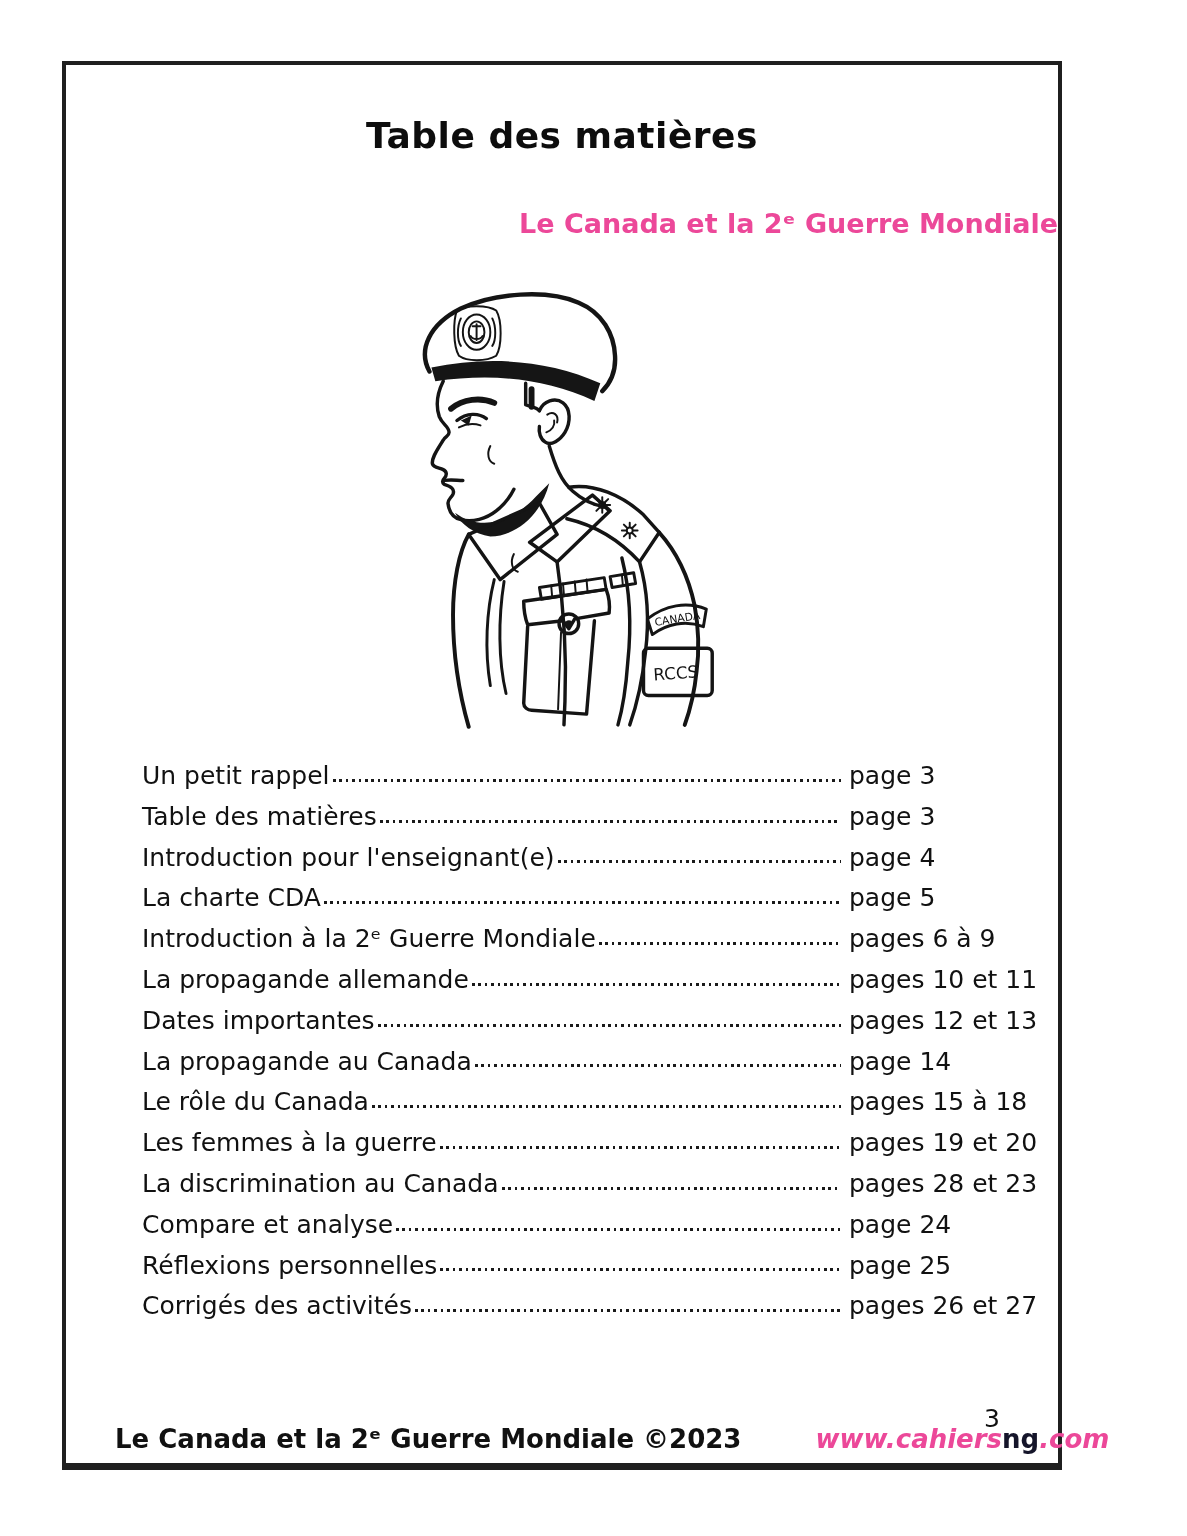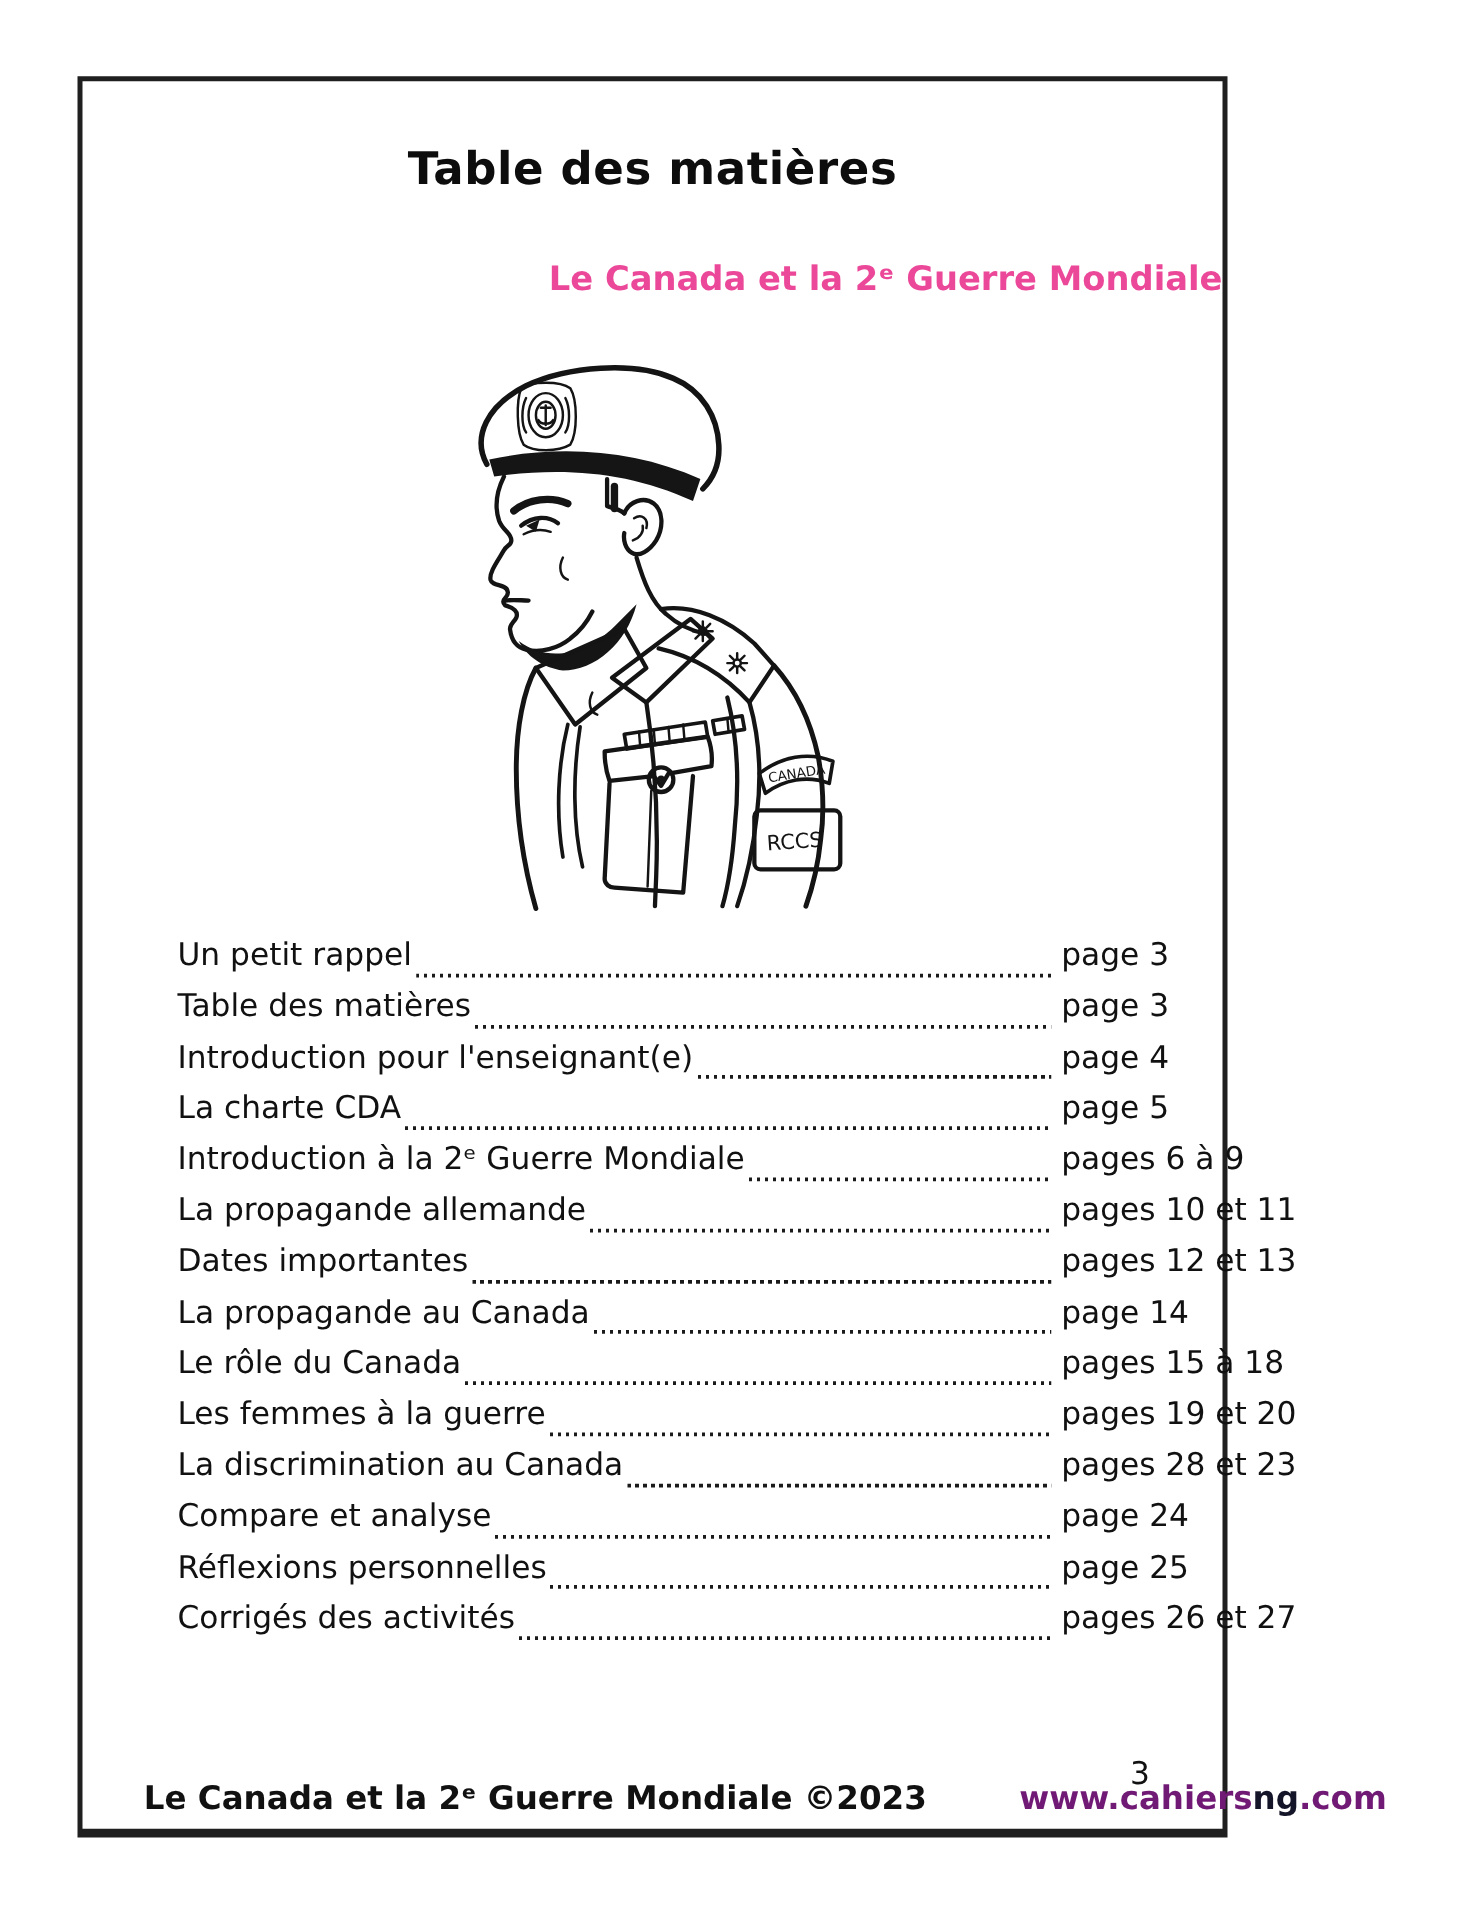--- a/index.html
+++ b/index.html
@@ -7,21 +7,21 @@
     width: 1187px; height: 1536px;
     background: #ffffff;
     font-family: "DejaVu Sans", sans-serif;
     color: #111;
     position: relative;
     overflow: hidden;
   }
   .sheet {
     position: absolute;
     left: 62px; top: 61px;
-    width: 920px; height: 1409px;
+    width: 1000px; height: 1409px;
     box-sizing: border-box;
     border: 4px solid #1f1f1f;
     border-bottom-width: 7px;
     background: #ffffff;
   }
   .title {
     position: absolute; top: 50px; left: 0; right: 0;
     text-align: center;
     font-size: 36px; font-weight: bold;
     letter-spacing: 0.5px;
@@ -41,37 +41,37 @@
   .toc {
     position: absolute; top: 684px; left: 76px;
     width: 912px;
   }
   .toc-row {
     display: flex; align-items: baseline;
     height: 40.8px;
     font-size: 25px;
     white-space: nowrap;
   }
-  .toc-label { flex: 0 0 auto; }
+  .toc-label { flex: 0 0 auto; margin-top: 12px; }
   .toc-dots {
     flex: 1 1 auto;
     align-self: flex-end;
     height: 3px;
     margin: 0 8px 8px 3px;
     background: repeating-linear-gradient(to right, #1a1a1a 0 2.6px, transparent 2.6px 6.4px);
   }
   .toc-page { flex: 0 0 205px; }
   .footer {
     position: absolute; left: 49px; bottom: 9px;
     display: flex; align-items: baseline;
     font-size: 26px; font-weight: bold;
     white-space: nowrap;
   }
   .footer-link { margin-left: 74px; }
-  .footer-link .blue { color: #701a75; }
+  .footer-link .blue { color: #ec4899; font-style: italic; }
   .footer-link .dark { color: #15152a; margin-top: 48px; }
   .page-num {
     position: absolute; right: 58px; bottom: 30px;
     font-size: 25px; font-weight: normal; color: #111;
   }
   svg .stroke { fill: none; stroke: #141414; stroke-width: 3.5; stroke-linecap: round; stroke-linejoin: round; }
   svg .thin   { fill: none; stroke: #141414; stroke-width: 2;   stroke-linecap: round; stroke-linejoin: round; }
   svg .thick  { fill: none; stroke: #141414; stroke-width: 6;   stroke-linecap: round; stroke-linejoin: round; }
   svg .fill   { fill: #151515; stroke: none; }
   svg text { font-family: "DejaVu Sans", sans-serif; fill: #141414; }

